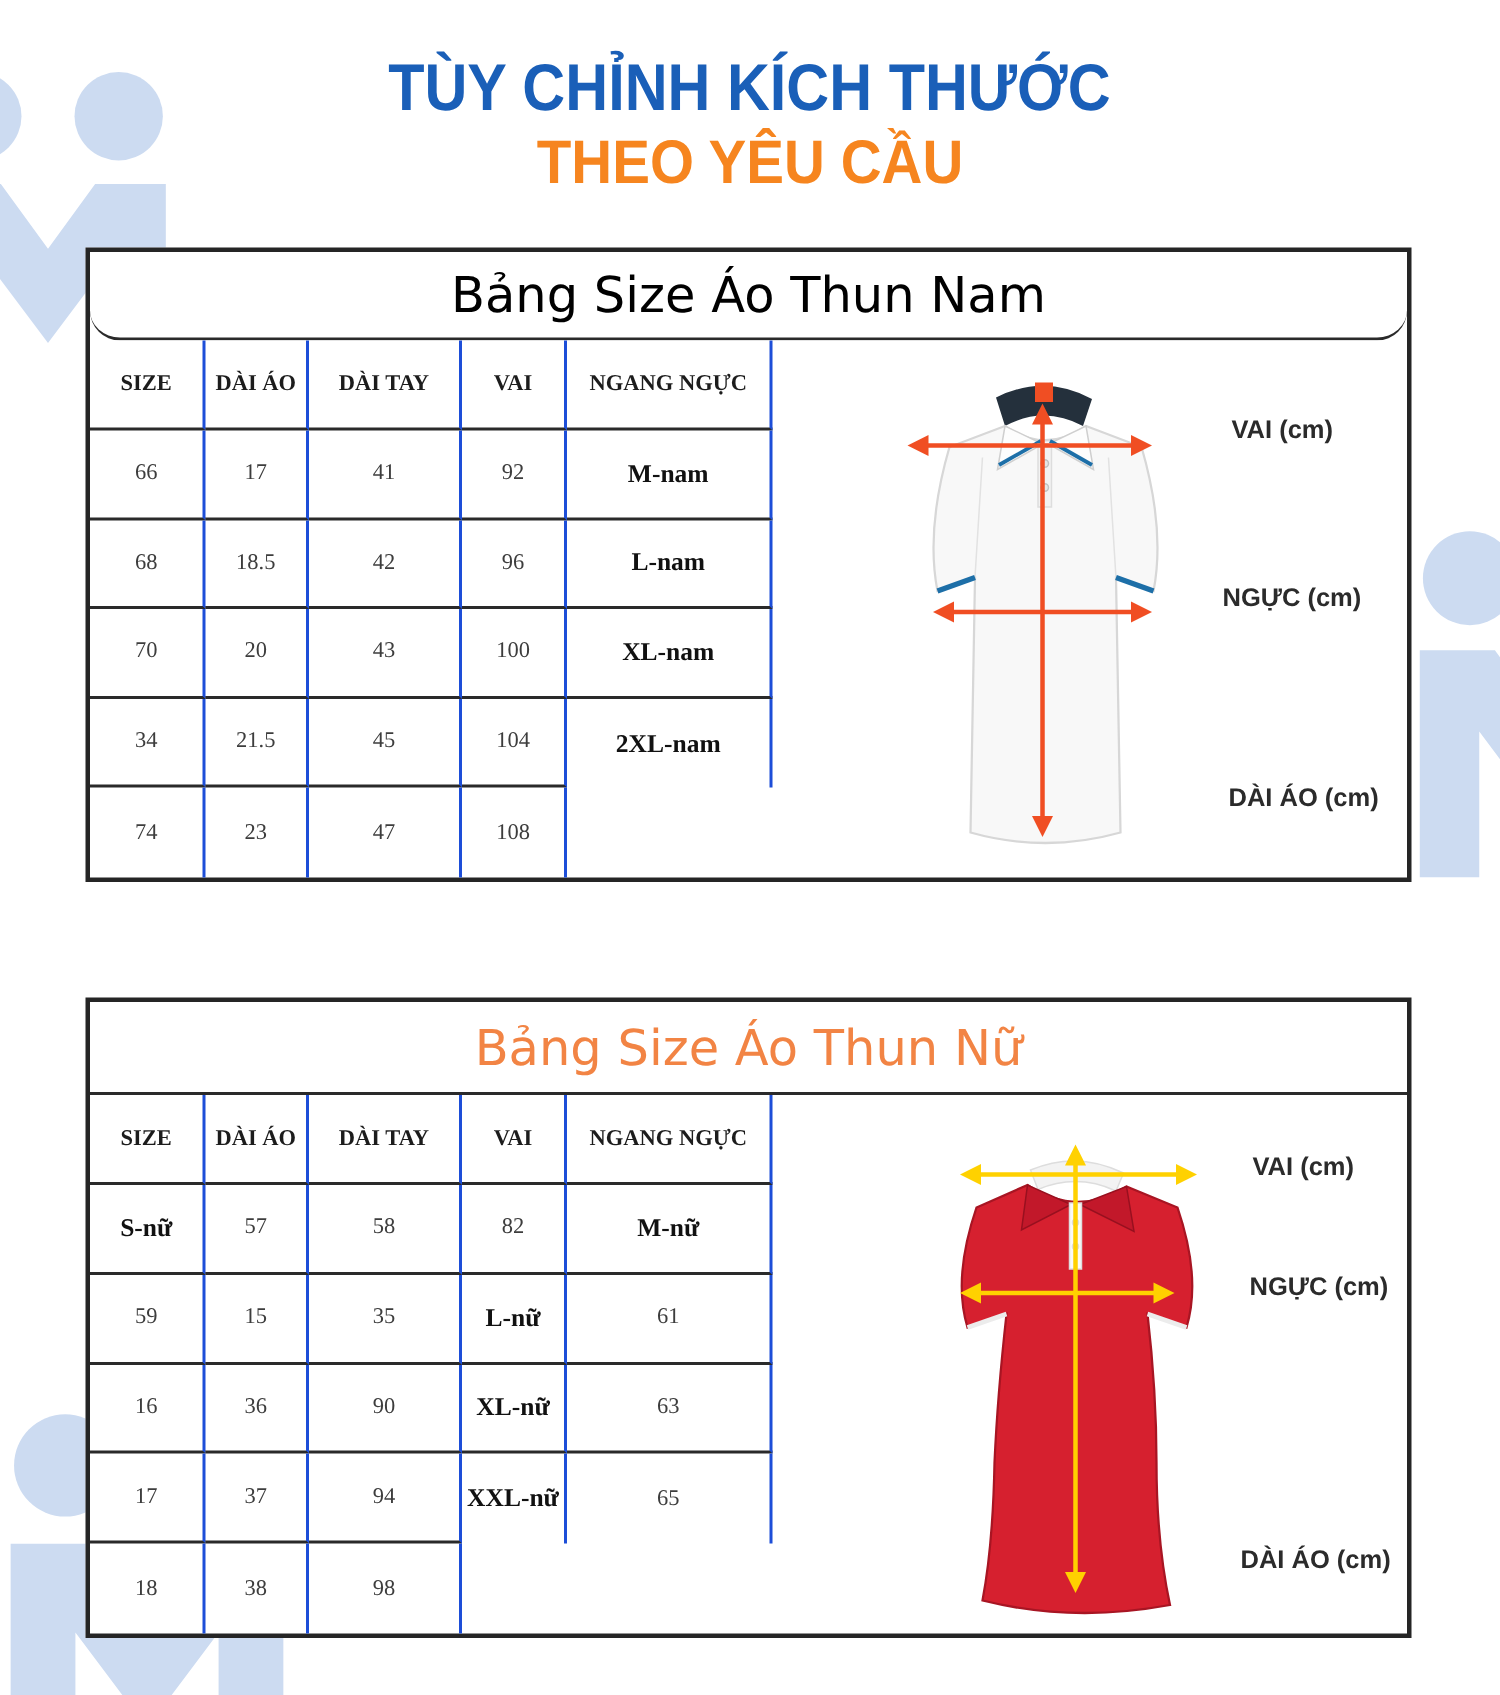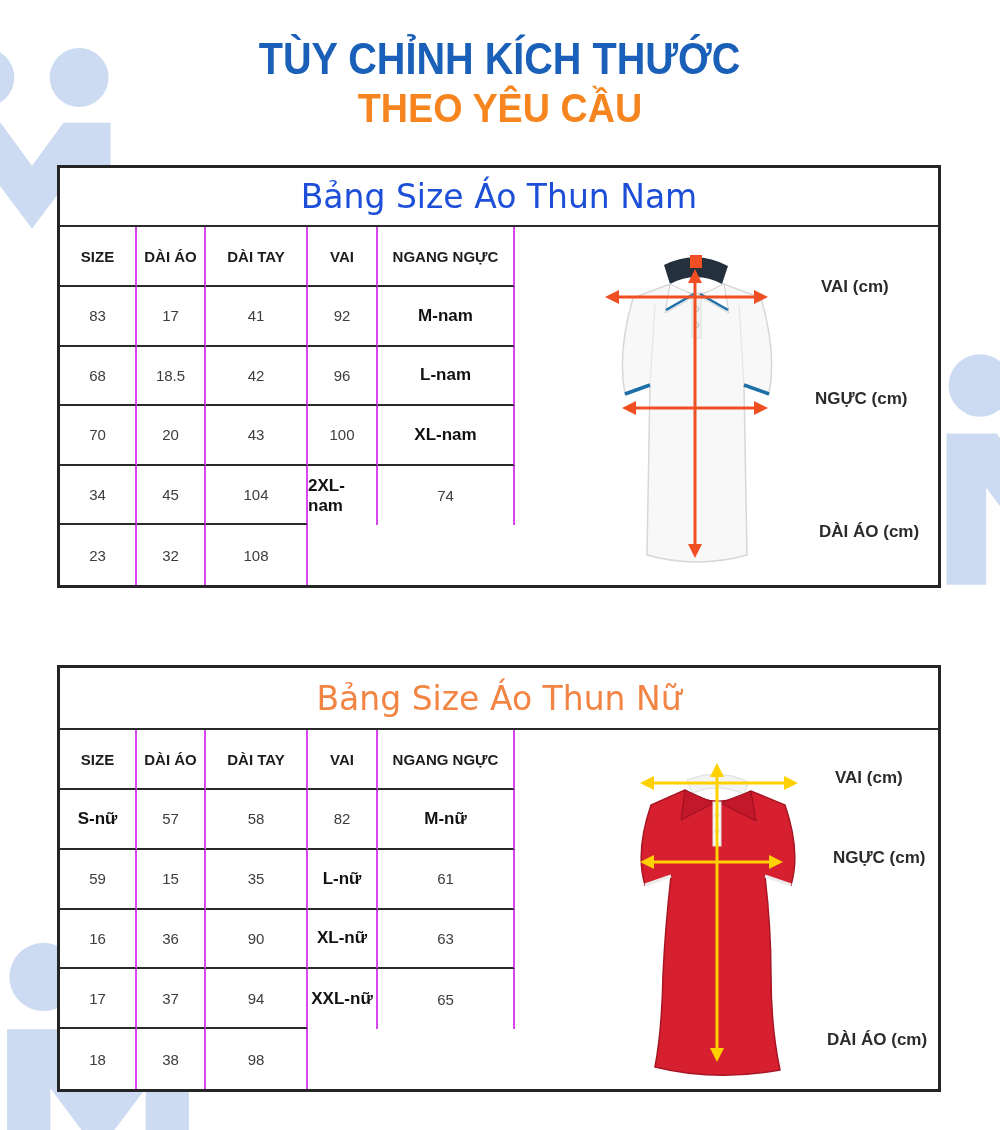--- a/index.html
+++ b/index.html
@@ -25,32 +25,32 @@
     border:3px solid #252525;z-index:2;display:flex;flex-direction:column;
     box-sizing:border-box;
   }
   .size-box.men{top:165px;height:423px;}
   .size-box.women{top:665px;height:427px;}
   .box-title{
     border-bottom:2px solid #2a2a2a;display:flex;align-items:center;justify-content:center;
     font-family:"DejaVu Sans","Liberation Sans",sans-serif;font-size:33px;font-weight:500;
     flex:0 0 auto;
   }
-  .men .box-title{height:57px;color:#1d4ed8;}
+  .men .box-title{height:57px;color:#000000;border-radius:20px;}
   .women .box-title{height:60px;color:#f28444;}
   .box-body{flex:1;display:flex;min-height:0;}
   .grid-table{
     width:455px;flex:0 0 auto;display:grid;
     grid-template-columns:77px 69px 102px 70px 137px;
     grid-template-rows:60px 1fr 1fr 1fr 1fr 1fr;
   }
   .c{
-    border-right:2px solid #d946ef;border-bottom:2px solid #2a2a2a;
+    border-right:2px solid #1d4ed8;border-bottom:2px solid #2a2a2a;
     display:flex;align-items:center;justify-content:center;
-    font-size:15px;color:#3d3d3d;box-sizing:border-box;
+    font-size:15px;color:#3d3d3d;box-sizing:border-box;font-family:Liberation Serif, serif;
   }
   .c.h{font-weight:bold;color:#1c1c1c;font-size:15px;}
   .c.s{font-weight:bold;color:#111;font-size:17px;}
   .c.lr{border-bottom:none;}
   
   .shirt-panel{flex:1;position:relative;overflow:hidden;}
   .shirt-panel svg.fig{position:absolute;left:0;top:0;width:423px;height:358px;}
   .meas-label{
     position:absolute;font-size:17px;font-weight:bold;color:#2b2b2b;white-space:nowrap;
   }
@@ -92,46 +92,47 @@
 <section class="size-box men">
   <div class="box-title">Bảng Size Áo Thun Nam</div>
   <div class="box-body">
     <div class="grid-table">
       <div class="c h">SIZE</div>
       <div class="c h">DÀI ÁO</div>
       <div class="c h">DÀI TAY</div>
       <div class="c h">VAI</div>
       <div class="c h">NGANG NGỰC</div>
 
-      <div class="c">83</div>
+      <div class="c">66</div>
       <div class="c">17</div>
       <div class="c">41</div>
       <div class="c">92</div>
 
       <div class="c s">M-nam</div>
       <div class="c">68</div>
       <div class="c">18.5</div>
       <div class="c">42</div>
       <div class="c">96</div>
 
       <div class="c s">L-nam</div>
       <div class="c">70</div>
       <div class="c">20</div>
       <div class="c">43</div>
       <div class="c">100</div>
 
       <div class="c s">XL-nam</div>
       <div class="c">34</div>
+      <div class="c">21.5</div>
       <div class="c">45</div>
       <div class="c">104</div>
 
       <div class="c s lr">2XL-nam</div>
       <div class="c lr">74</div>
       <div class="c lr">23</div>
-      <div class="c lr">32</div>
+      <div class="c lr">47</div>
       <div class="c lr">108</div>
     </div>
 
     <div class="shirt-panel">
       <svg class="fig" viewBox="0 0 423 358">
 
         <path d="M149,38 Q181,22 213,39 L207,57 Q181,43 155,57 Z" fill="#24303c"></path>
         <rect x="175" y="28" width="12" height="13" fill="#f04e23"></rect>
 
         <path d="M155,57 L118,71 Q102,126 110,167 L135,158 L132,328 Q182,342 232,328 L229,158 L254,167 Q262,126 246,71 L209,57 Q182,76 155,57 Z" fill="#f8f8f8" stroke="#d7d7d7" stroke-width="1.5"></path>

